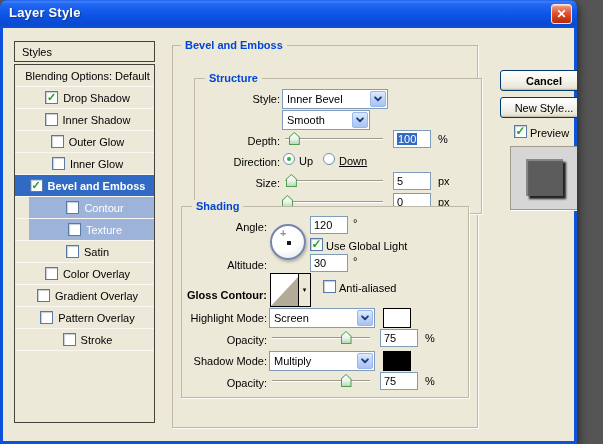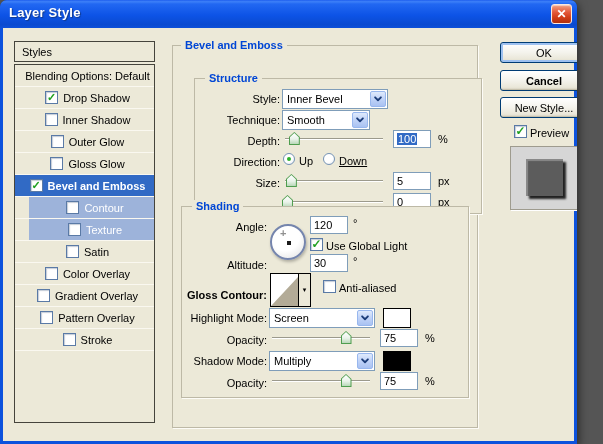--- a/index.html
+++ b/index.html
@@ -100,21 +100,21 @@
         <div class="list-row">
           <span class="cb"></span>
           <span class="list-label">Inner Shadow</span>
         </div>
         <div class="list-row">
           <span class="cb"></span>
           <span class="list-label">Outer Glow</span>
         </div>
         <div class="list-row">
           <span class="cb"></span>
-          <span class="list-label">Gloss Glow</span>
+          <span class="list-label">Inner Glow</span>
         </div>
         <div class="list-row selected">
           <span class="cb">✓</span>
           <span class="list-label">Bevel and Emboss</span>
         </div>
         <div class="list-row sub">
           <span class="cb"></span>
           <span class="list-label">Contour</span>
         </div>
         <div class="list-row sub">
@@ -152,21 +152,20 @@
         <span class="rlabel" style="top:13px;">Style:</span>
         <div class="combo" style="left:87px;top:10px;width:106px;">
           <span class="combo-text">Inner Bevel</span>
           <span class="combo-btn">
             <svg class="chev" viewBox="0 0 12 12">
                 <path d="M2.5 4 L6 7.5 L9.5 4" fill="none" stroke="#1b3c78" stroke-width="2.2" stroke-linecap="round" stroke-linejoin="round"></path>
               </svg>
           </span>
         </div>
 
-        <span class="rlabel" style="top:34px;">Technique:</span>
         <div class="combo" style="left:87px;top:31px;width:88px;">
           <span class="combo-text">Smooth</span>
           <span class="combo-btn">
             <svg class="chev" viewBox="0 0 12 12">
                 <path d="M2.5 4 L6 7.5 L9.5 4" fill="none" stroke="#1b3c78" stroke-width="2.2" stroke-linecap="round" stroke-linejoin="round"></path>
               </svg>
           </span>
         </div>
 
         <span class="rlabel" style="top:55px;">Depth:</span>
@@ -276,21 +275,20 @@
           <div class="track"></div>
           <div class="thumb" style="left: calc(75% - 5px);"></div>
         </div>
         <div class="field" style="left:198px;top:165px;">
           <span>75</span>
         </div>
         <span class="unit" style="left:243px;top:168px;">%</span>
       </div>
     </div>
 
-    <div class="btn default" style="left:497px;top:14px;">OK</div>
     <div class="btn" style="left:497px;top:42px;font-weight:bold;">Cancel</div>
     <div class="btn" style="left:497px;top:69px;">New Style...</div>
     <span class="xcb" style="left:511px;top:97px;">✓</span>
     <span class="xlabel" style="left:527px;top:98px;">Preview</span>
     <div class="preview-box">
       <div class="preview-square"></div>
     </div>
 
   </div>
 </div>

